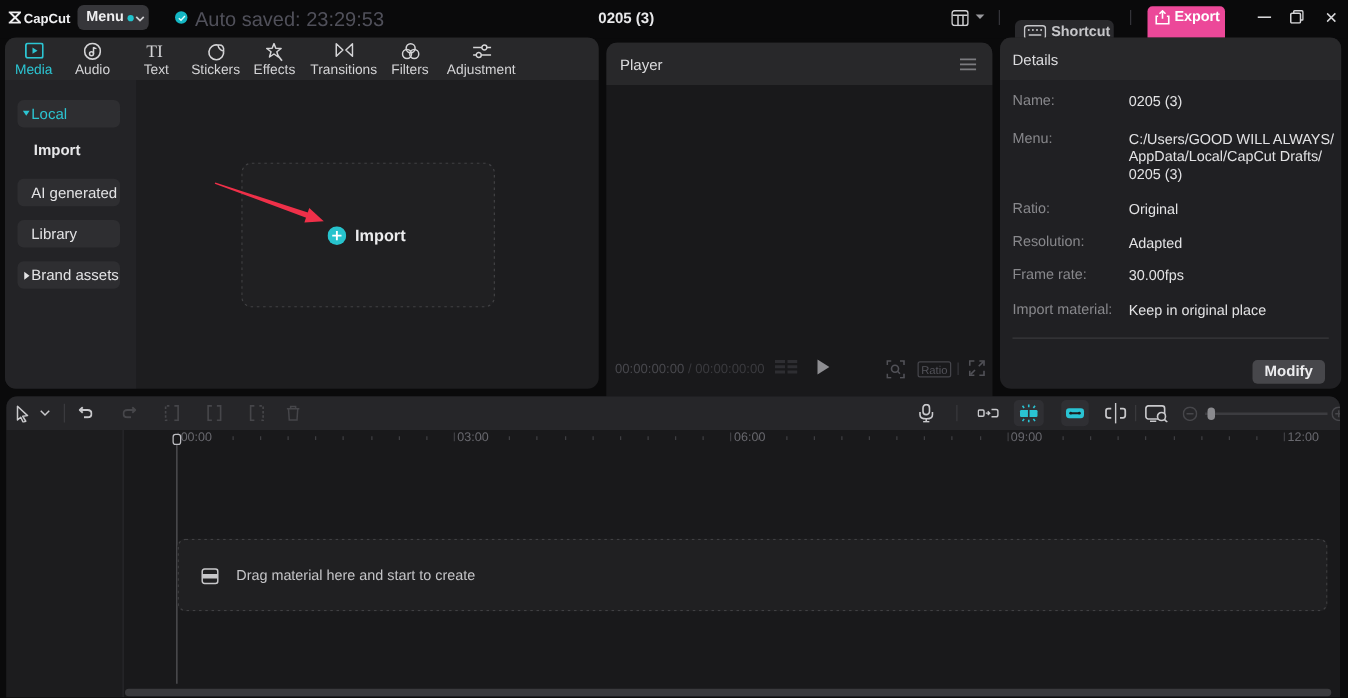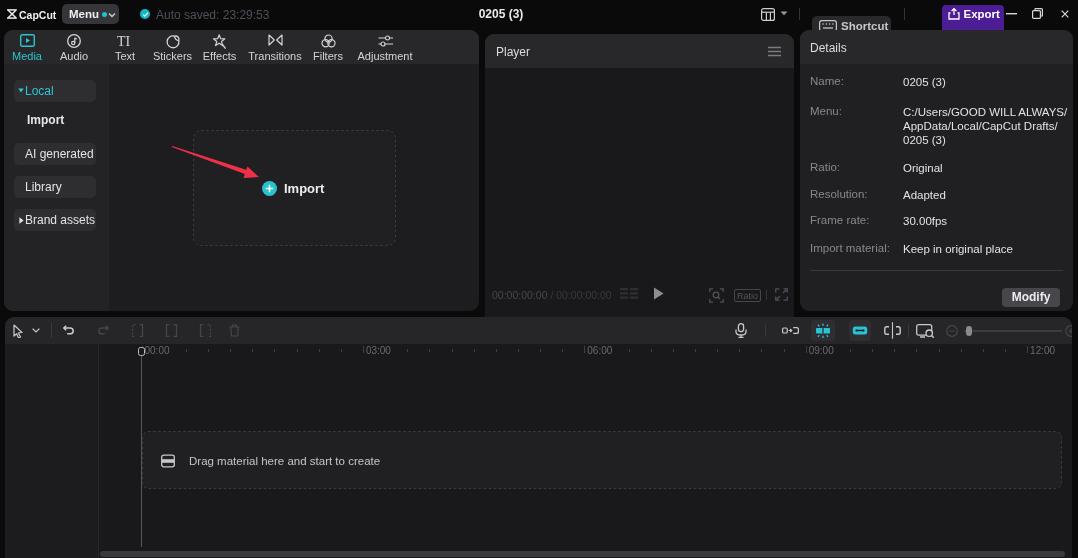--- a/index.html
+++ b/index.html
@@ -11,26 +11,26 @@
 
   
   #topbar { position:absolute; left:0; top:0; width:1078px; height:31px; background:#0a0a0b; }
   #logo { position:absolute; left:8px; top:8px; width:12px; height:12px; }
   #logotext { position:absolute; left:19px; top:8.5px; font-size:10.5px; font-weight:bold; color:#f0f0f2; }
   #menubtn { position:absolute; left:62px; top:4px; width:57px; height:20px; background:#36363a; border-radius:5px; }
   #menubtn .t { position:absolute; left:7px; top:3.5px; font-size:11.5px; font-weight:bold; color:#eeeef0; }
   #menubtn .dot { position:absolute; left:39.5px; top:7.5px; width:5px; height:5px; border-radius:50%; background:#20c3cd; }
   #savedck { position:absolute; left:140px; top:9px; width:10px; height:10px; border-radius:50%; background:#14b7c4; }
   #savedck svg { position:absolute; left:1.5px; top:1.5px; }
-  #savedtxt { position:absolute; left:156px; top:7.5px; font-size:12px; color:#50505a; }
+  #savedtxt { position:absolute; left:156px; top:7.5px; font-size:16px; color:#50505a; }
   #title { position:absolute; left:420px; top:7px; width:162px; text-align:center; font-size:12px; font-weight:bold; color:#e9e9eb; }
   .vsep { position:absolute; width:1px; background:#333338; }
   #shortcutbtn { position:absolute; left:812px; top:16px; width:79px; height:20px; background:#29292c; border-radius:5px; }
   #shortcutbtn .t { position:absolute; left:29px; top:3.5px; font-size:11.5px; font-weight:bold; color:#c6c6c9; }
-  #exportbtn { position:absolute; left:918px; top:5px; width:62px; height:33px; background:#4c1d95; border-radius:4px;margin-left:24px; }
+  #exportbtn { position:absolute; left:918px; top:5px; width:62px; height:33px; background:#ec4899; border-radius:4px; }
   #exportbtn .t { position:absolute; left:21.5px; top:2.5px; font-size:11.5px; font-weight:bold; color:#fff; }
 
   
   #leftpanel { left:4px; top:30px; width:475px; height:281px; background:#1d1d1f; }
   #lefthead { position:absolute; left:0; top:0; width:475px; height:34px; background:#28282a; }
   .tab { position:absolute; top:2px; text-align:center; }
   .tab .lbl { position:absolute; left:0; right:0; top:17.5px; font-size:11px; color:#d4d4d6; }
   .tab.active .lbl { color:#2cc5d2; }
   .tab svg { margin-top:1.5px; }
   #sidebar { position:absolute; left:0; top:34px; width:105px; height:247px; background:#232326; }

